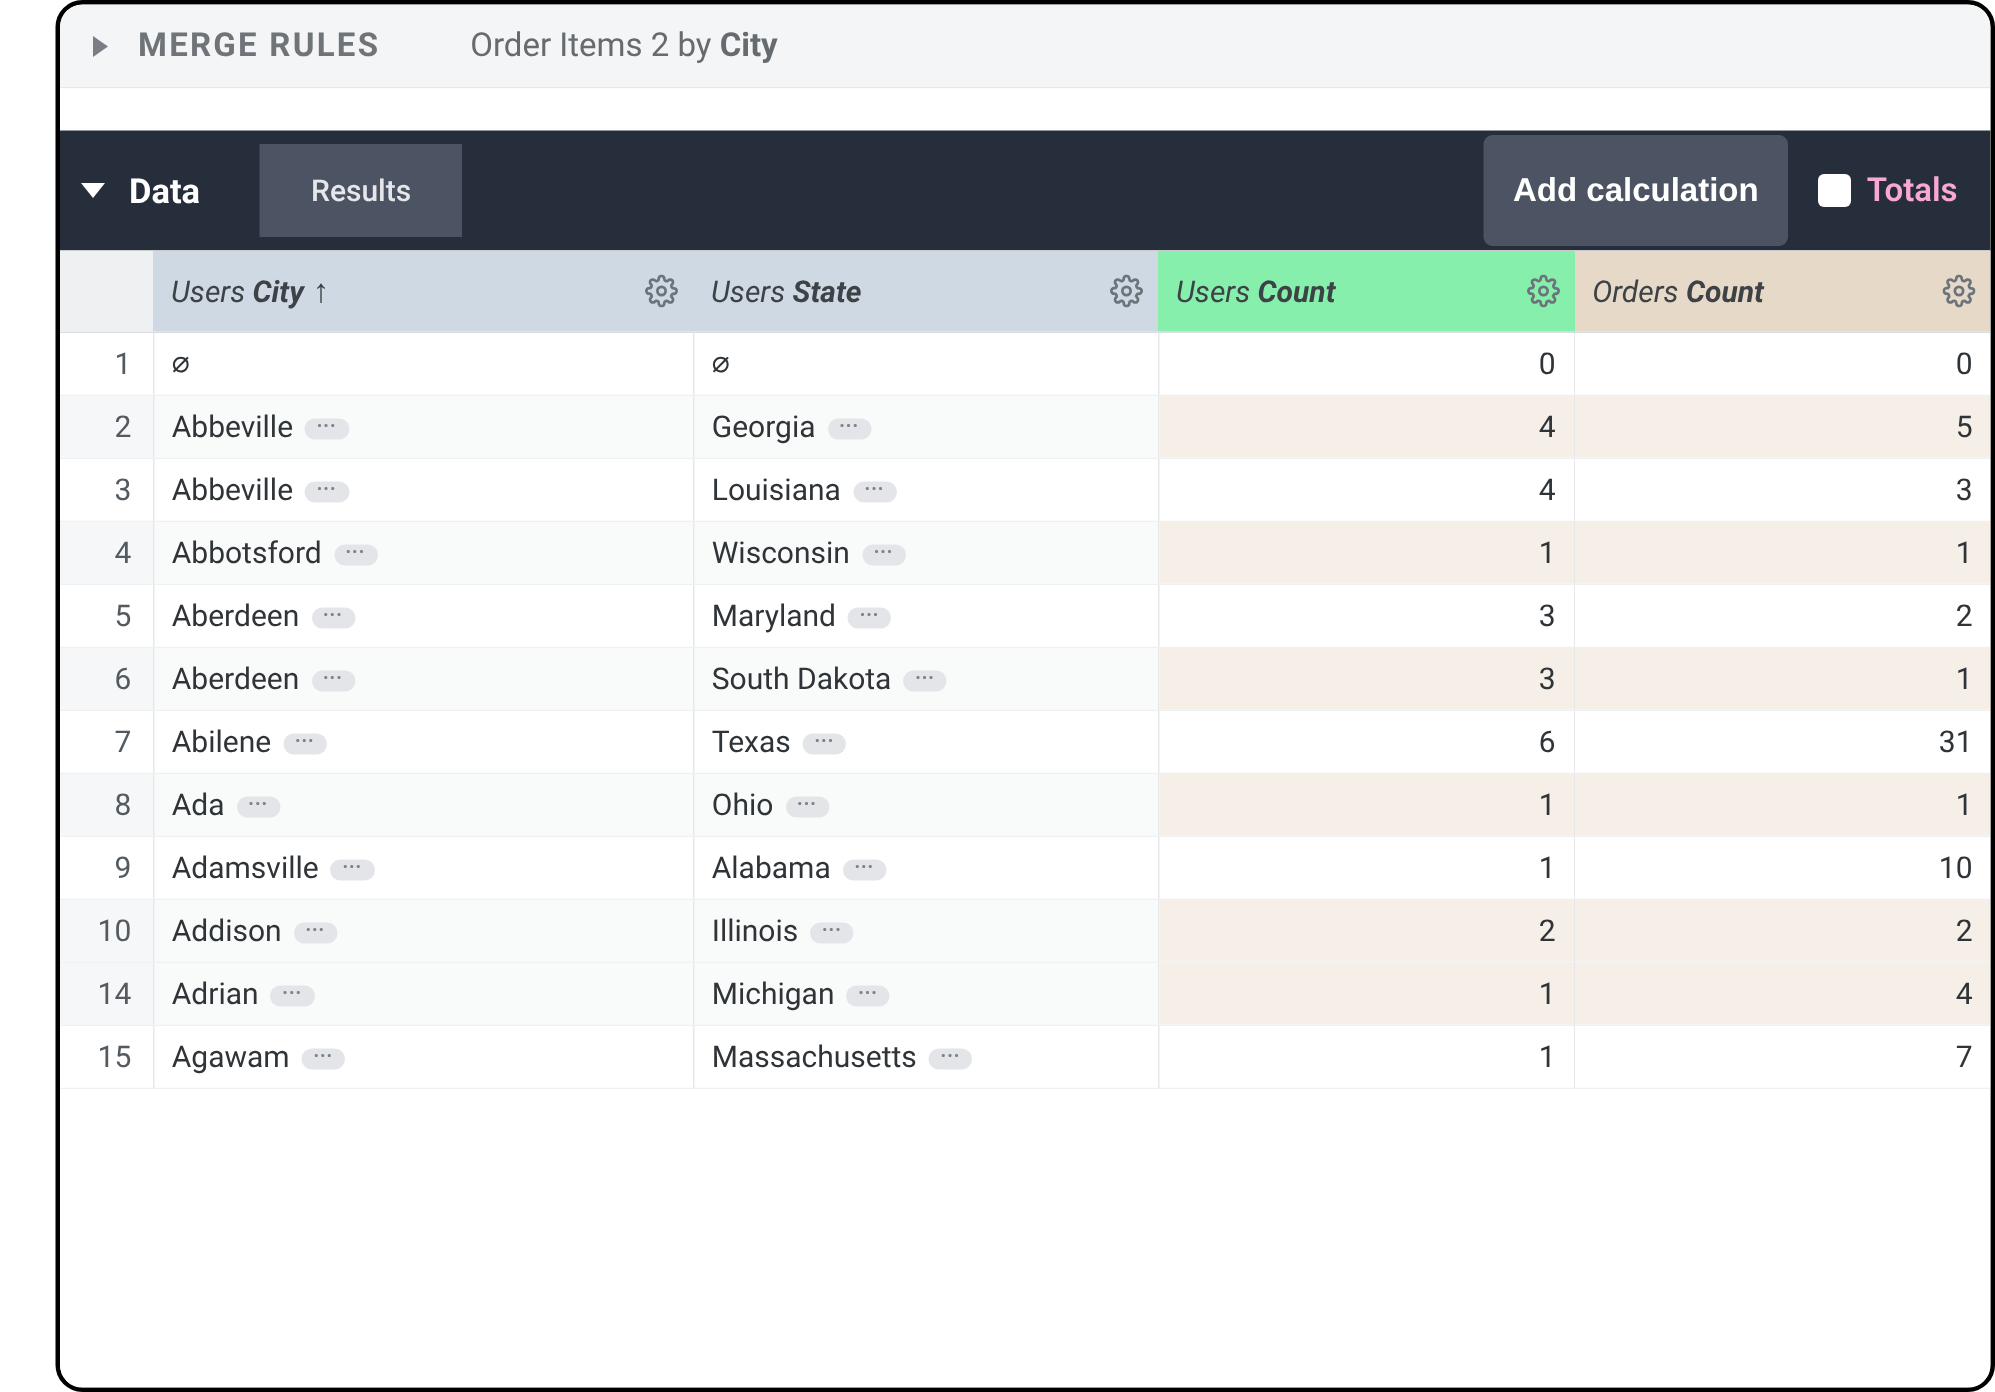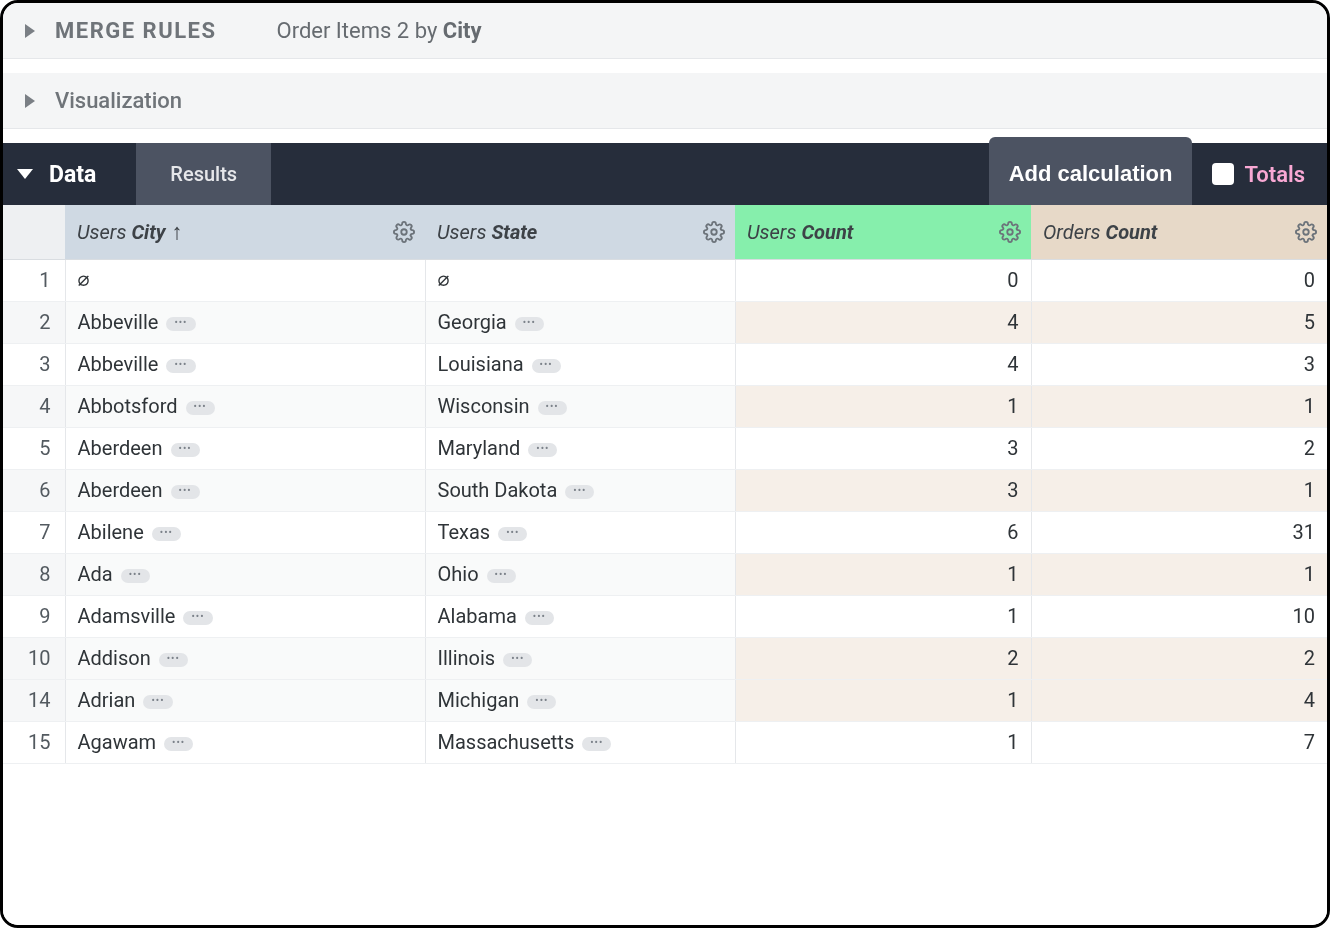--- a/index.html
+++ b/index.html
@@ -13,20 +13,21 @@
   }
   .frame {
     width: 1330px;
     height: 928px;
     border: 3px solid #000;
     border-radius: 18px;
     background: #fff;
     overflow: hidden;
     display: flex;
     flex-direction: column;
+    margin-left: 37px;
   }
 
   
   .section-row {
     display: flex;
     align-items: center;
     background: #f4f5f6;
     padding: 0 22px;
     height: 56px;
     border-bottom: 1px solid #e5e7ea;
@@ -61,21 +62,21 @@
     margin-left: 40px;
   }
   .subtitle b { font-weight: 700; }
 
   
   .data-bar {
     display: flex;
     align-items: center;
     background: #262d3b;
     color: #fff;
-    height: 62px;
+    height: 80px;
     padding: 0 22px 0 14px;
     gap: 0;
   }
   .tri-down {
     width: 0; height: 0;
     border-left: 8px solid transparent;
     border-right: 8px solid transparent;
     border-top: 10px solid #fff;
     margin-right: 16px;
   }
@@ -212,24 +213,20 @@
   <div class="section-row">
     <span class="tri-right"></span>
     <span class="merge-title">MERGE RULES</span>
     <span class="subtitle">
       <span>Order Items 2 by </span><b>City</b>
     </span>
   </div>
 
   <div class="gap-row"></div>
 
-  <div class="section-row">
-    <span class="tri-right"></span>
-    <span class="viz-title">Visualization</span>
-  </div>
 
   <div class="gap-row"></div>
 
   <div class="data-bar">
     <span class="tri-down"></span>
     <span class="data-label">Data</span>
     <span class="tab-results">Results</span>
     <span class="spacer"></span>
     <button class="add-calc">Add calculation</button>
     <label class="totals-wrap">

